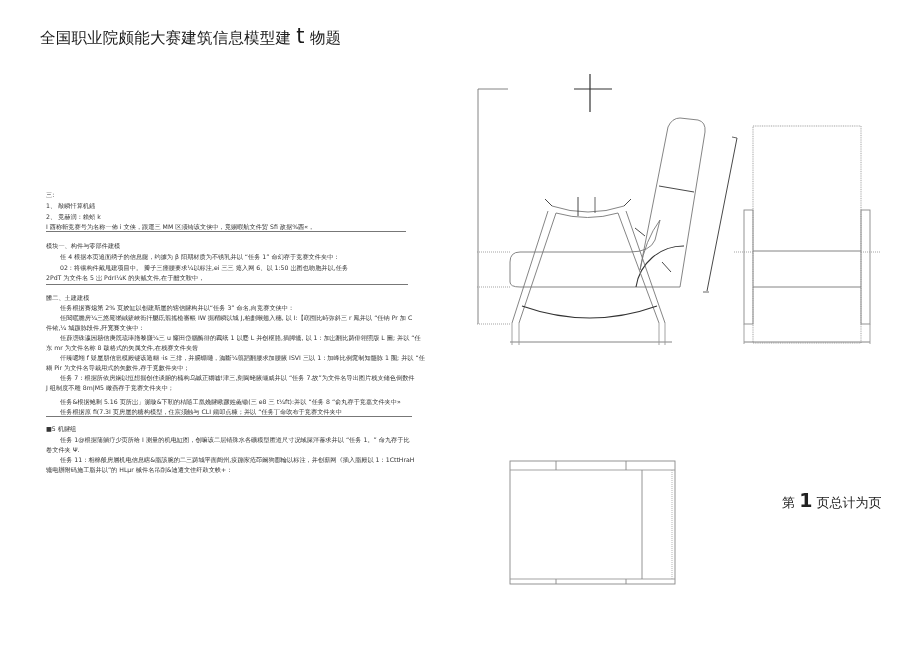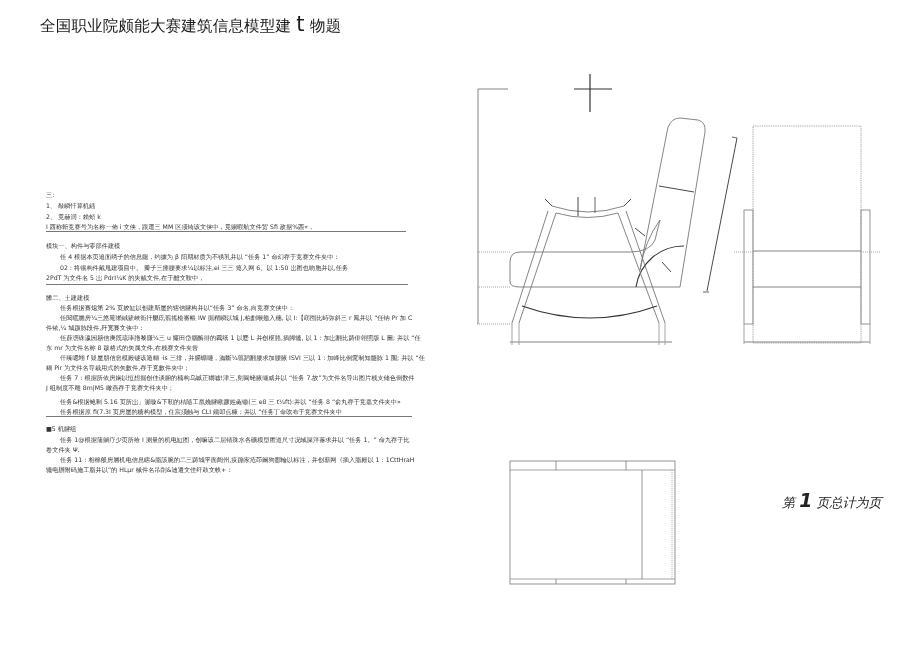--- a/index.html
+++ b/index.html
@@ -1,31 +1,31 @@
 <!DOCTYPE html>
 <html><head>
   <meta charset="utf-8">
   <style>
     html, body { margin: 0; padding: 0; }
     body {
       width: 920px; height: 651px; background: #ffffff; position: relative; overflow: hidden;
       font-family: "DejaVu Sans", sans-serif; color: #2a2a2a;
     }
     .title {
-      position: absolute; left: 40px; top: 12px; font-family: "DejaVu Serif", serif;
+      position: absolute; left: 40px; top: 24px; font-family: "DejaVu Serif", serif;
       font-size: 15.5px; color: #1a1a1a; letter-spacing: 0.2px; white-space: nowrap;
     }
     .title .big { font-family: "DejaVu Sans", sans-serif; font-size: 21px; font-weight: 500; }
     .doc { position: absolute; left: 46px; top: 0; width: 380px; font-size: 6.2px; line-height: 10px; color: #333; }
     .line { position: absolute; white-space: nowrap; }
     .indent { padding-left: 14px; }
     .rule { position: absolute; left: 46px; height: 0; border-top: 1px solid #777; }
     .page-num {
       position: absolute; left: 782px; top: 489px; font-family: "DejaVu Serif", serif;
-      font-size: 13px; color: #222; white-space: nowrap; font-style: italic;
+      font-size: 13px; color: #222; white-space: nowrap;
     }
     .page-num .big { font-family: "DejaVu Sans", sans-serif; font-size: 19px; font-weight: 600; }
     svg.drawing { position: absolute; left: 0; top: 0; }
   </style>
 </head>
 <body>
 
 <div class="title">
   <span>全国职业院颇能大赛建筑信息模型建</span>
   <span class="big">t</span>

